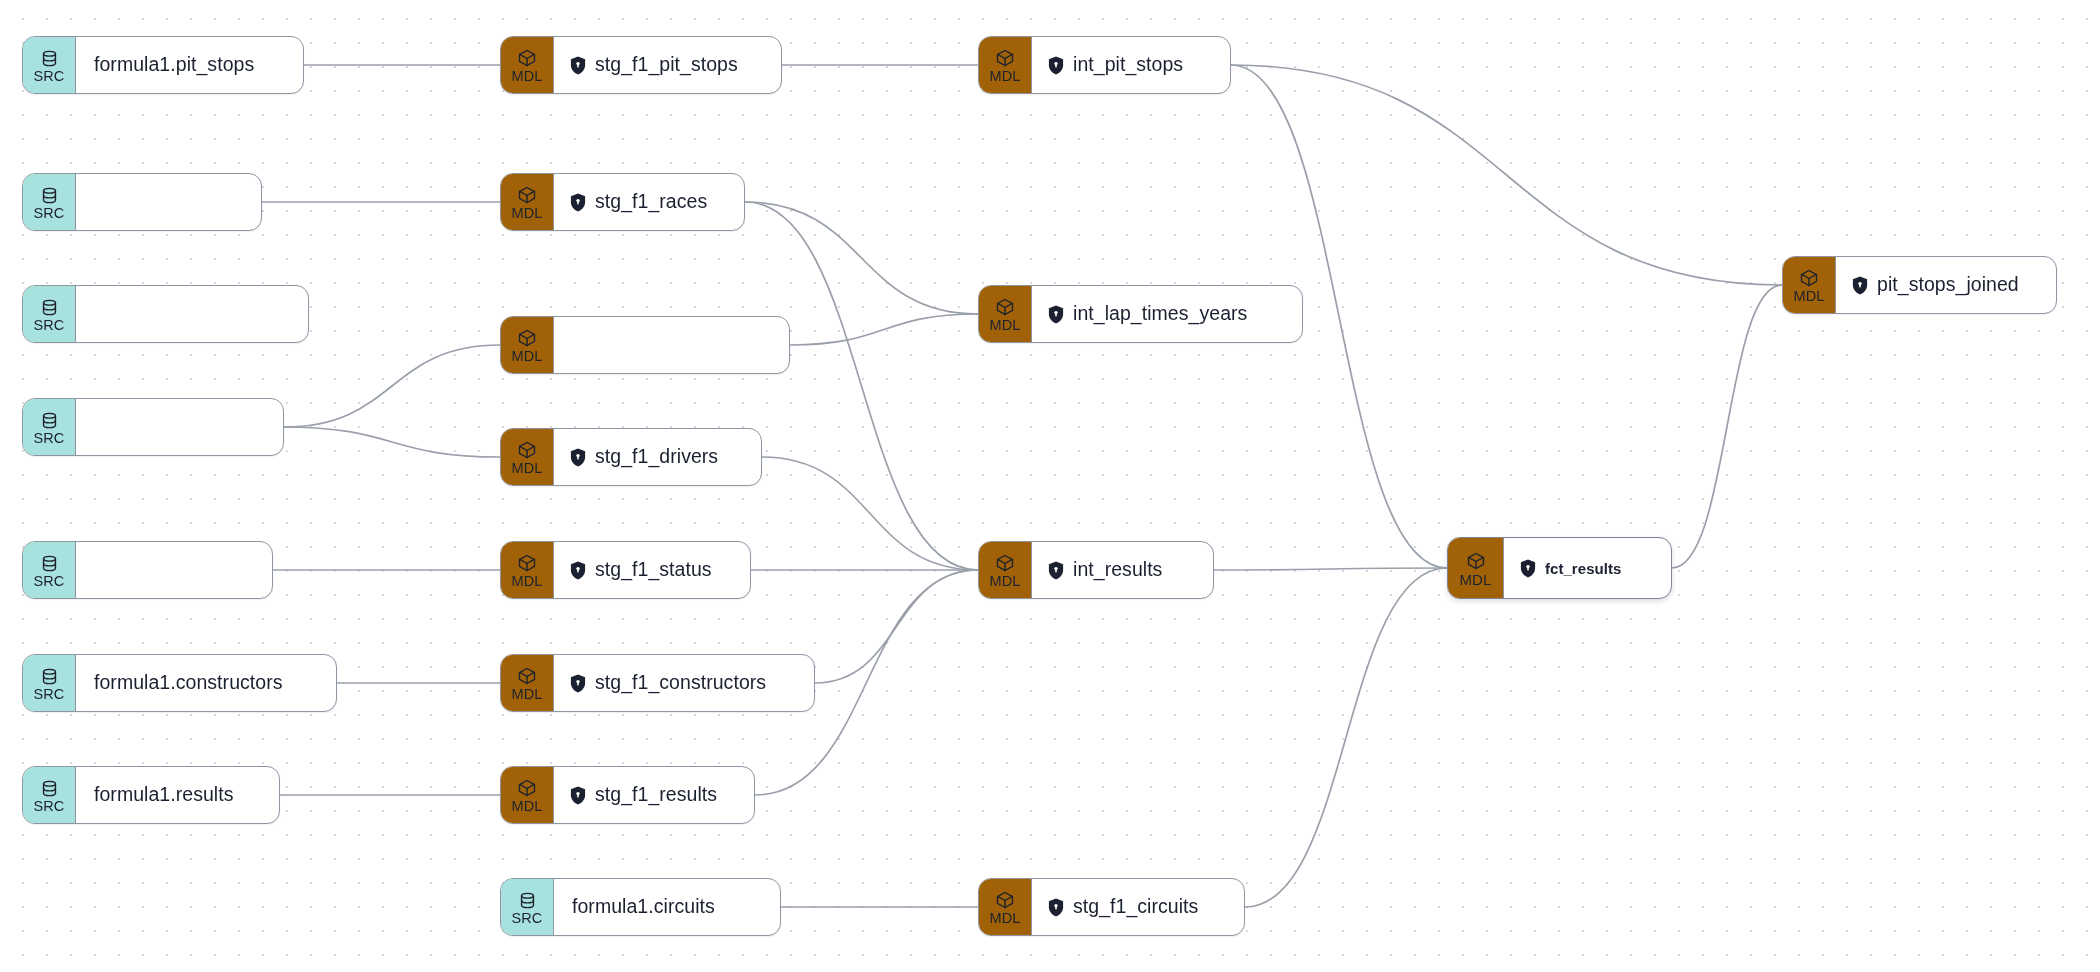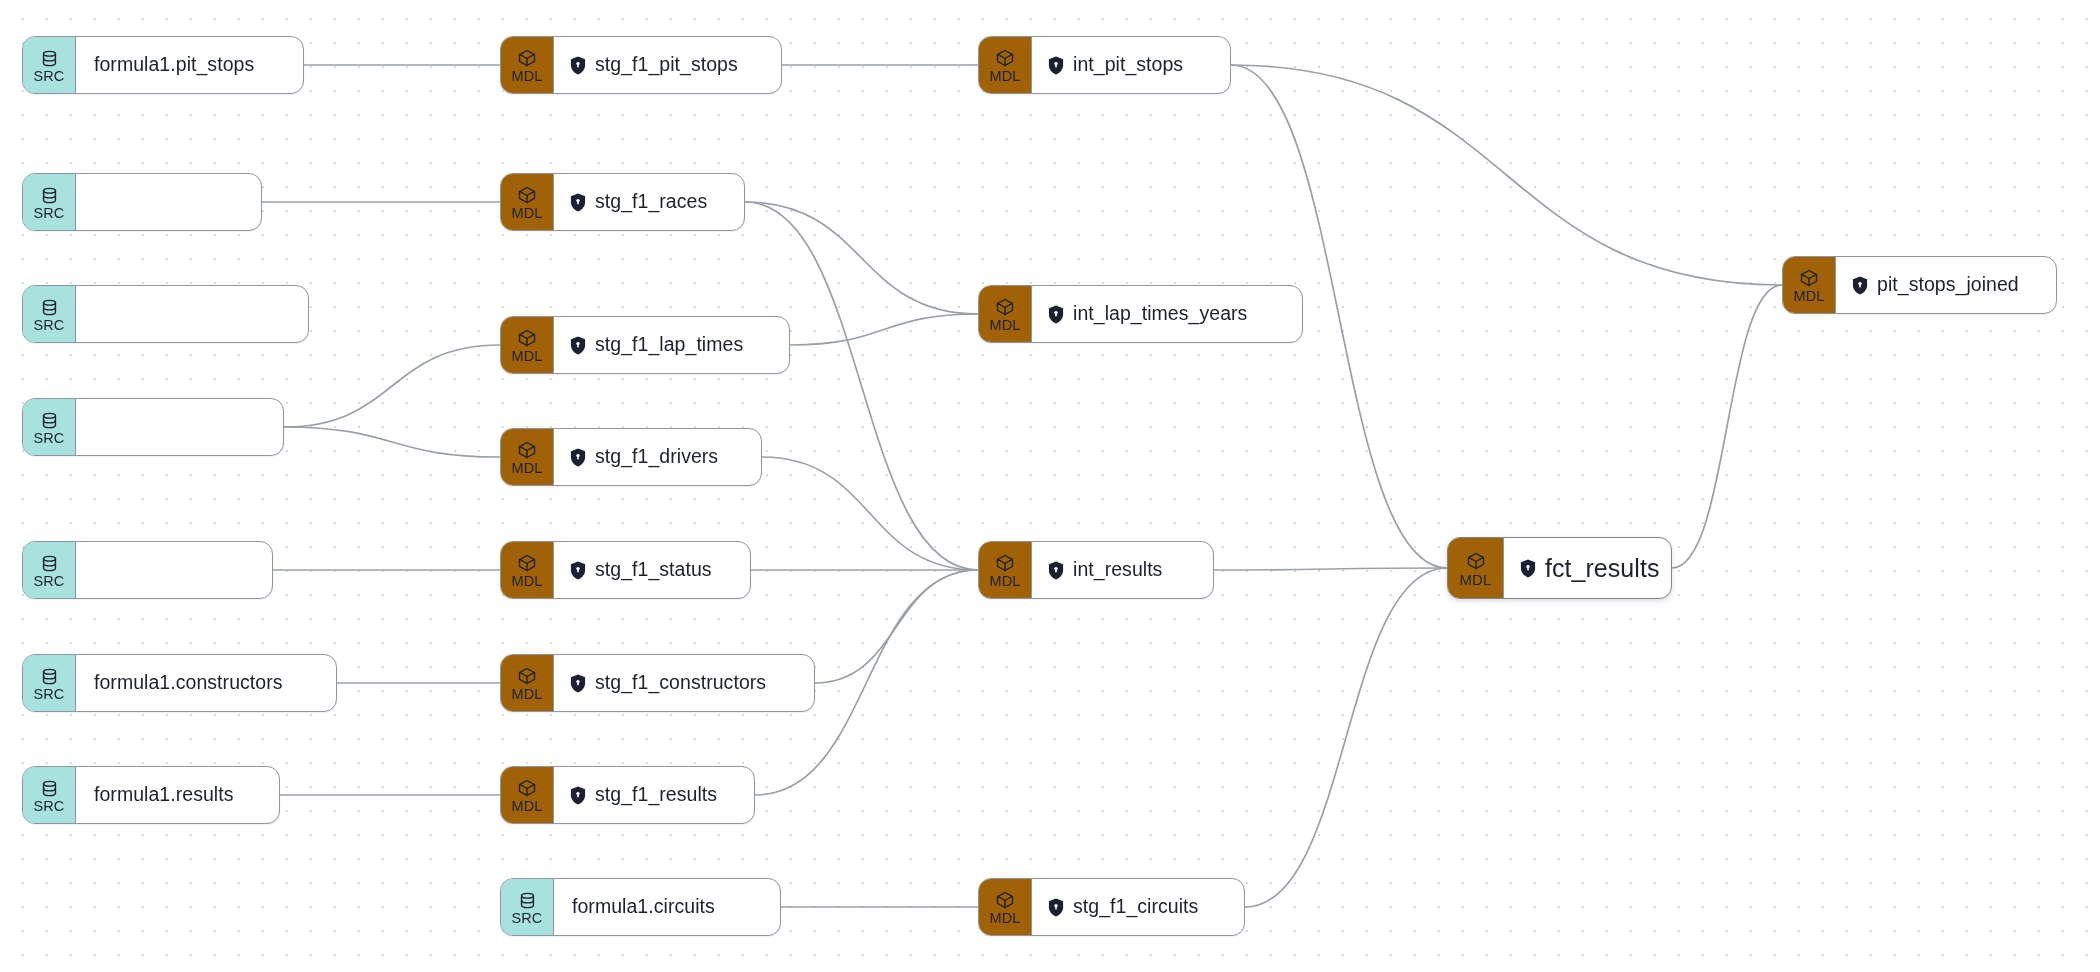--- a/index.html
+++ b/index.html
@@ -104,21 +104,21 @@
   .node-body.src-body { padding-left: 18px; }
 
   .shield-icon { flex: 0 0 auto; display: block; }
 
   .node-label {
     font-size: 19.5px;
     line-height: 1;
     color: #1b2130;
     letter-spacing: 0.05px;
   }
-  .node.is-active .node-label { font-size: 25px; }
+  .node.is-active .node-label { font-size: 15px; font-weight: bold; }
 </style>
 </head>
 <body>
 
 <div id="lineage-canvas">
 
   <svg id="edge-layer" viewBox="0 0 2100 972" width="2100" height="972" xmlns="http://www.w3.org/2000/svg">
       <path d="M 304 65 C 405.92 65, 398.08 65, 500 65"></path>
       <path d="M 262 202 C 385.76 202, 376.24 202, 500 202"></path>
       <path d="M 284 427 C 396.32 427, 387.68 345, 500 345"></path>
@@ -299,30 +299,20 @@
         <div class="node-badge mdl">
           <span>
             <svg width="20" height="20" viewBox="0 0 24 24" fill="none" stroke="#1d222e" stroke-width="1.7" stroke-linecap="round" stroke-linejoin="round">
               <path d="M21 16V8l-9-5-9 5v8l9 5 9-5z"></path>
               <path d="M3.3 7.7 12 12.6l8.7-4.9"></path>
               <path d="M12 12.6V21.4"></path>
             </svg>
           </span>
           <span class="badge-text">MDL</span>
         </div>
-        <div class="node-body">
-          <span style="display: flex;">
-            <svg class="shield-icon" width="16" height="19" viewBox="0 0 16 19" xmlns="http://www.w3.org/2000/svg">
-              <path d="M8 0.6 0.9 3.2v6.1c0 4.2 3 7.6 7.1 9.1 4.1-1.5 7.1-4.9 7.1-9.1V3.2L8 0.6z" fill="#1b2130"></path>
-              <circle cx="8" cy="7.6" r="1.7" fill="#ffffff"></circle>
-              <rect x="7.2" y="8.2" width="1.6" height="3.4" rx="0.8" fill="#ffffff"></rect>
-            </svg>
-          </span>
-          <span class="node-label">stg_f1_lap_times</span>
-        </div>
       </div>
       <div class="node" style="left: 500px; top: 428px; width: 262px;">
         <div class="node-badge mdl">
           <span>
             <svg width="20" height="20" viewBox="0 0 24 24" fill="none" stroke="#1d222e" stroke-width="1.7" stroke-linecap="round" stroke-linejoin="round">
               <path d="M21 16V8l-9-5-9 5v8l9 5 9-5z"></path>
               <path d="M3.3 7.7 12 12.6l8.7-4.9"></path>
               <path d="M12 12.6V21.4"></path>
             </svg>
           </span>

